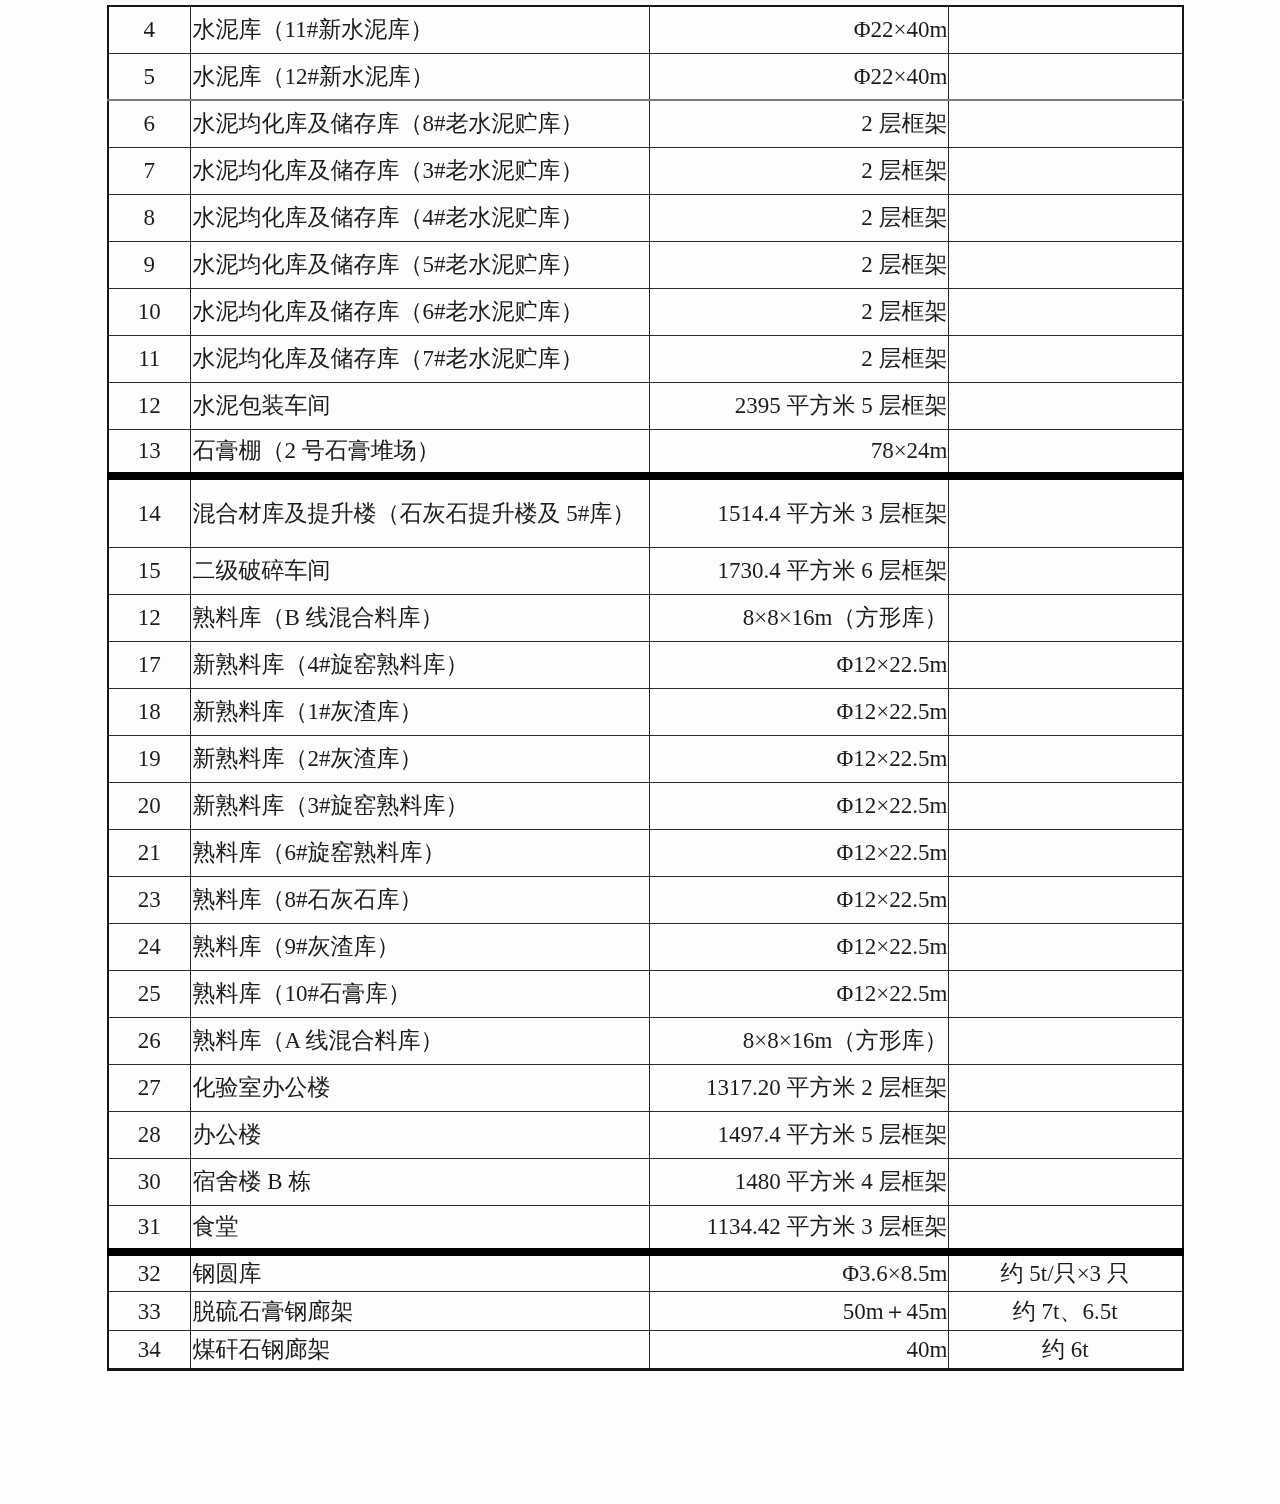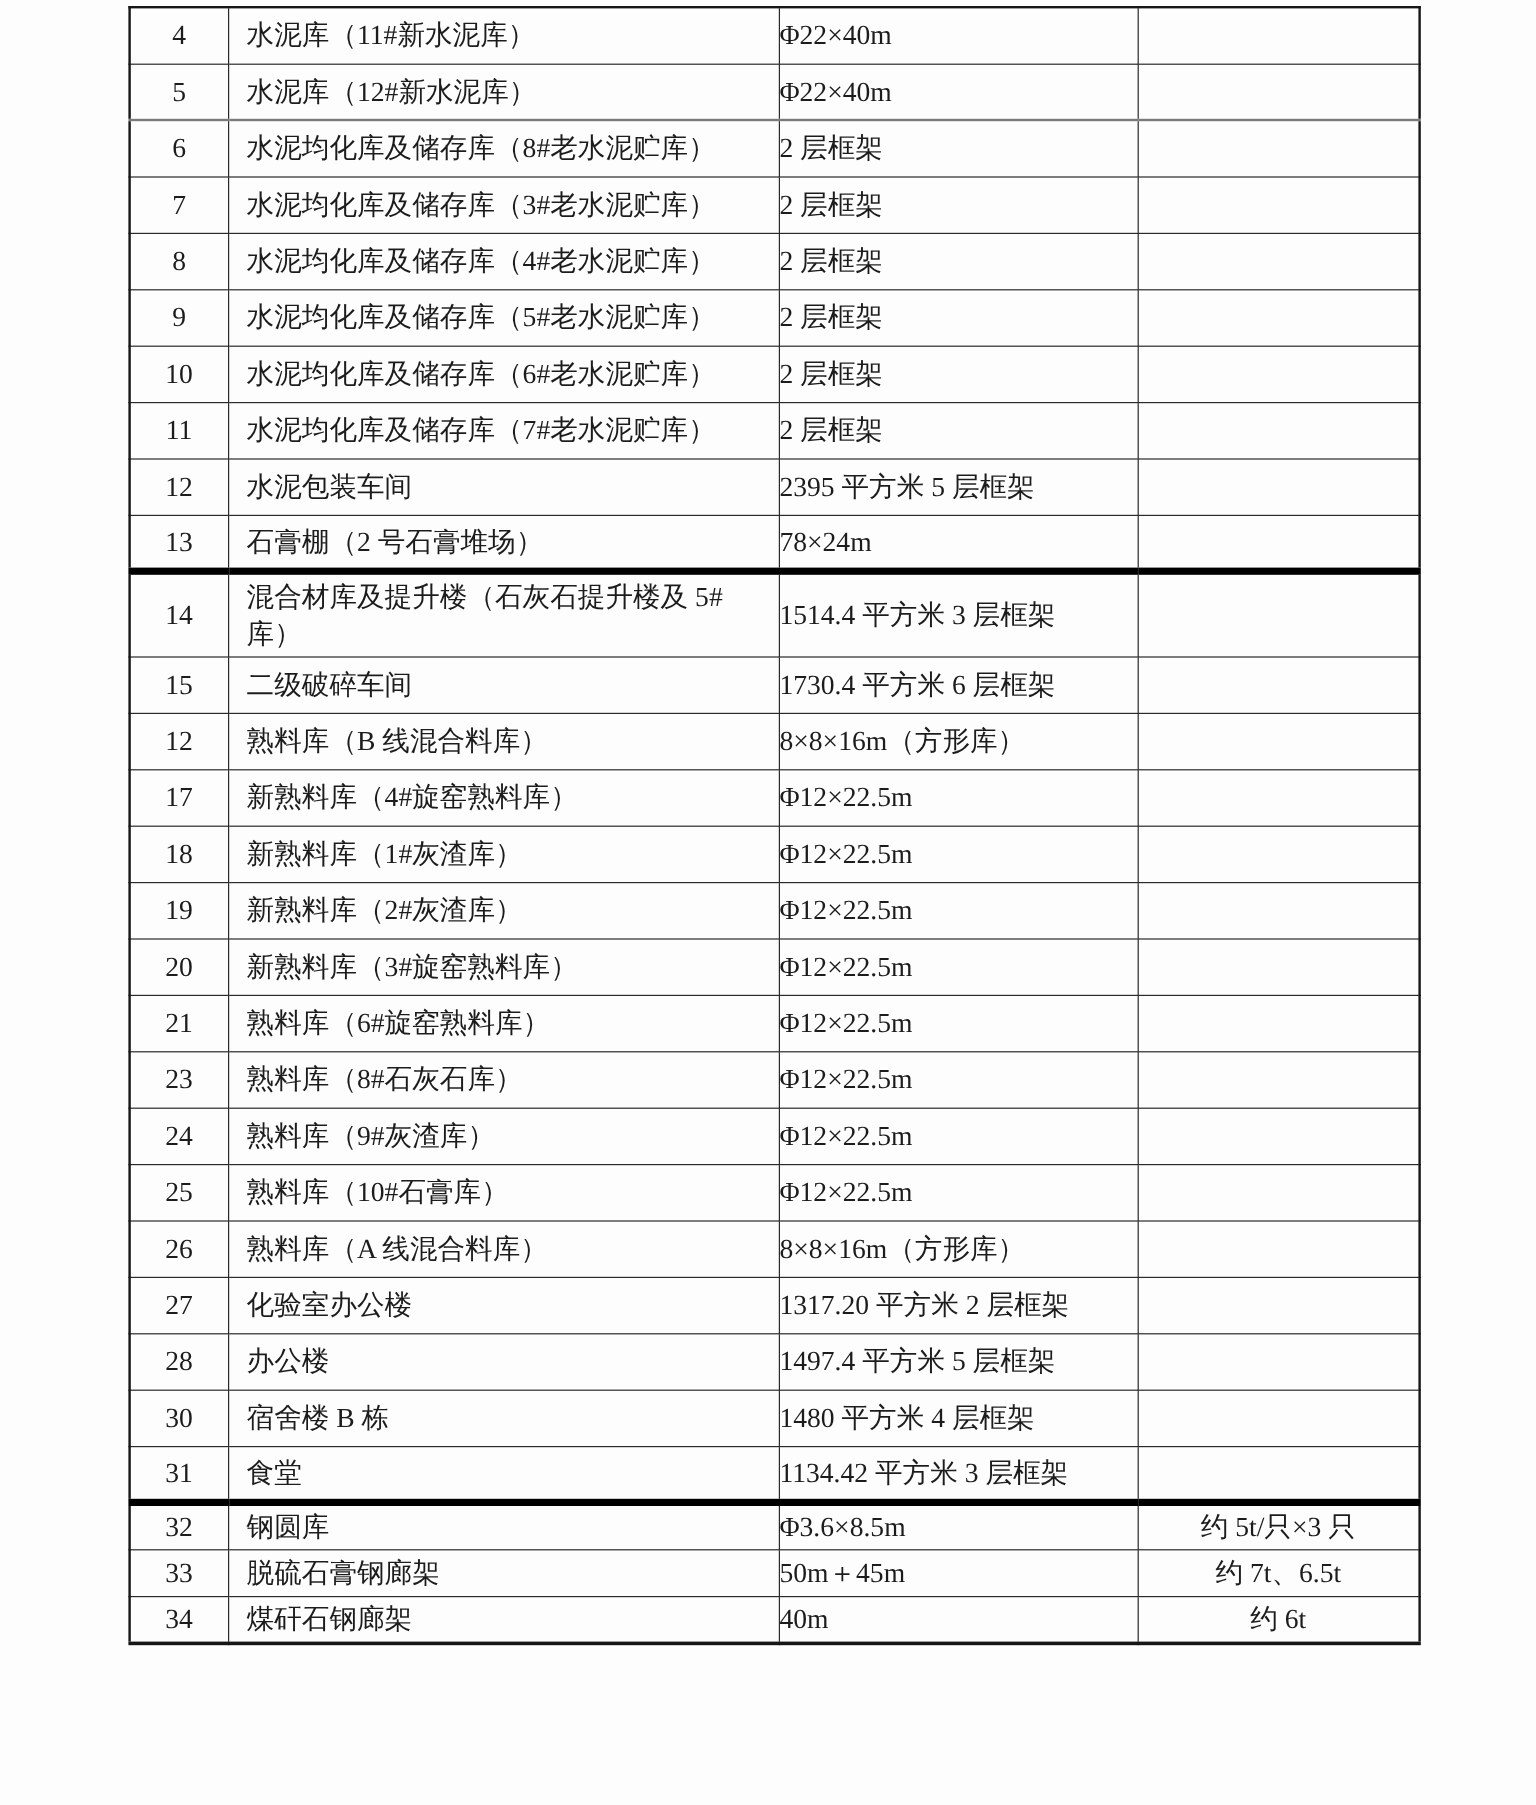--- a/index.html
+++ b/index.html
@@ -28,29 +28,29 @@
   }
   td {
     border: 1px solid #2a2a2a;
     font-size: 23px;
     vertical-align: middle;
     overflow: hidden;
     padding: 0;
     line-height: 31px;
   }
   td.c-no   { text-align: center; }
-  td.c-name { text-align: left; padding: 2px 10px 2px 15px; }
-  td.c-spec { text-align: left; }
+  td.c-name { text-align: left; padding: 2px 10px 2px 2px; }
+  td.c-spec { text-align: right; }
   td.c-load { text-align: center; }
   tr.h-std  { height: 47px; }
   tr.h-tall { height: 71px; margin-top: 42px; }
   tr.h-short{ height: 39px; }
   
   tr.div-gray > td { border-bottom: 2px solid #7a7a7a; }
-  tr.div-dark > td { border-bottom: 6px solid #000000; }
+  tr.div-dark > td { border-bottom: 8px solid #000000; }
 </style>
 </head>
 <body>
 
 <div class="page">
   <table class="doc-table">
     <colgroup>
       <col style="width:82px">
       <col style="width:459px">
       <col style="width:299px">

